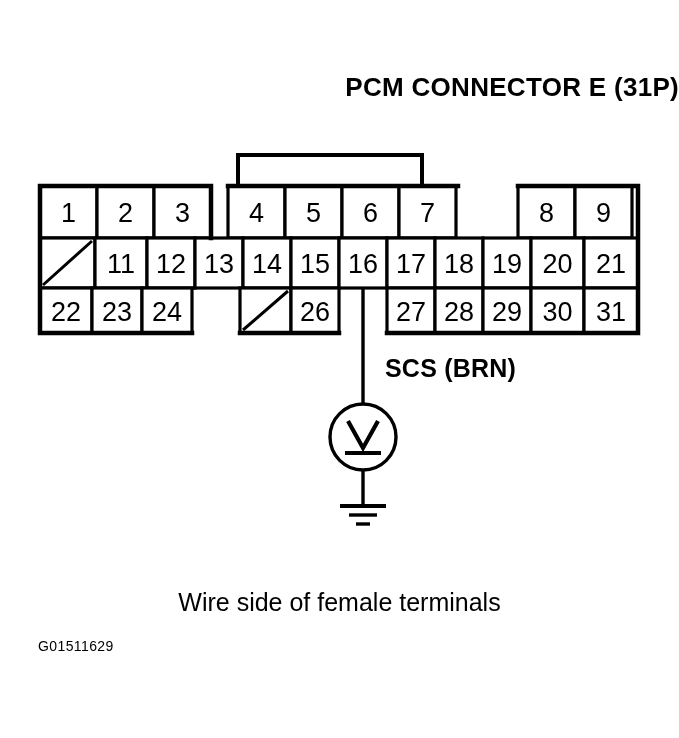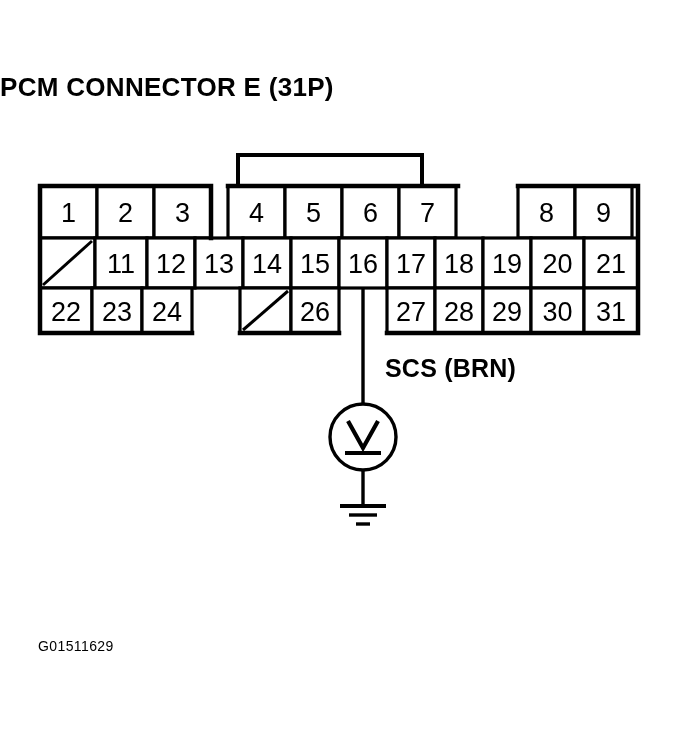--- a/index.html
+++ b/index.html
@@ -20,21 +20,21 @@
     left: 0;
     top: 0;
     width: 679px;
     height: 738px;
   }
   .diagram-title {
     position: absolute;
     left: 0;
     top: 72px;
     width: 679px;
-    text-align: left;
+    text-align: right;
     font-size: 26px;
     font-weight: bold;
     letter-spacing: 0.3px;
     white-space: nowrap;
   }
   .wire-label {
     position: absolute;
     left: 385px;
     top: 354px;
     font-size: 25px;
@@ -225,16 +225,17 @@
           <line x1="363" y1="470" x2="363" y2="506" stroke="#000000" stroke-width="3.4"></line>
           <line x1="340" y1="506" x2="386" y2="506" stroke="#000000" stroke-width="4.2"></line>
           <line x1="349" y1="515" x2="377" y2="515" stroke="#000000" stroke-width="3.4"></line>
           <line x1="356" y1="524" x2="370" y2="524" stroke="#000000" stroke-width="3.4"></line>
         </g>
       </g>
   </svg>
 
   <div class="wire-label">SCS (BRN)</div>
 
+  <div class="caption">Wire side of female terminals</div>
 
   <div class="figure-id">G01511629</div>
 
 </div>
 
 </body></html>

